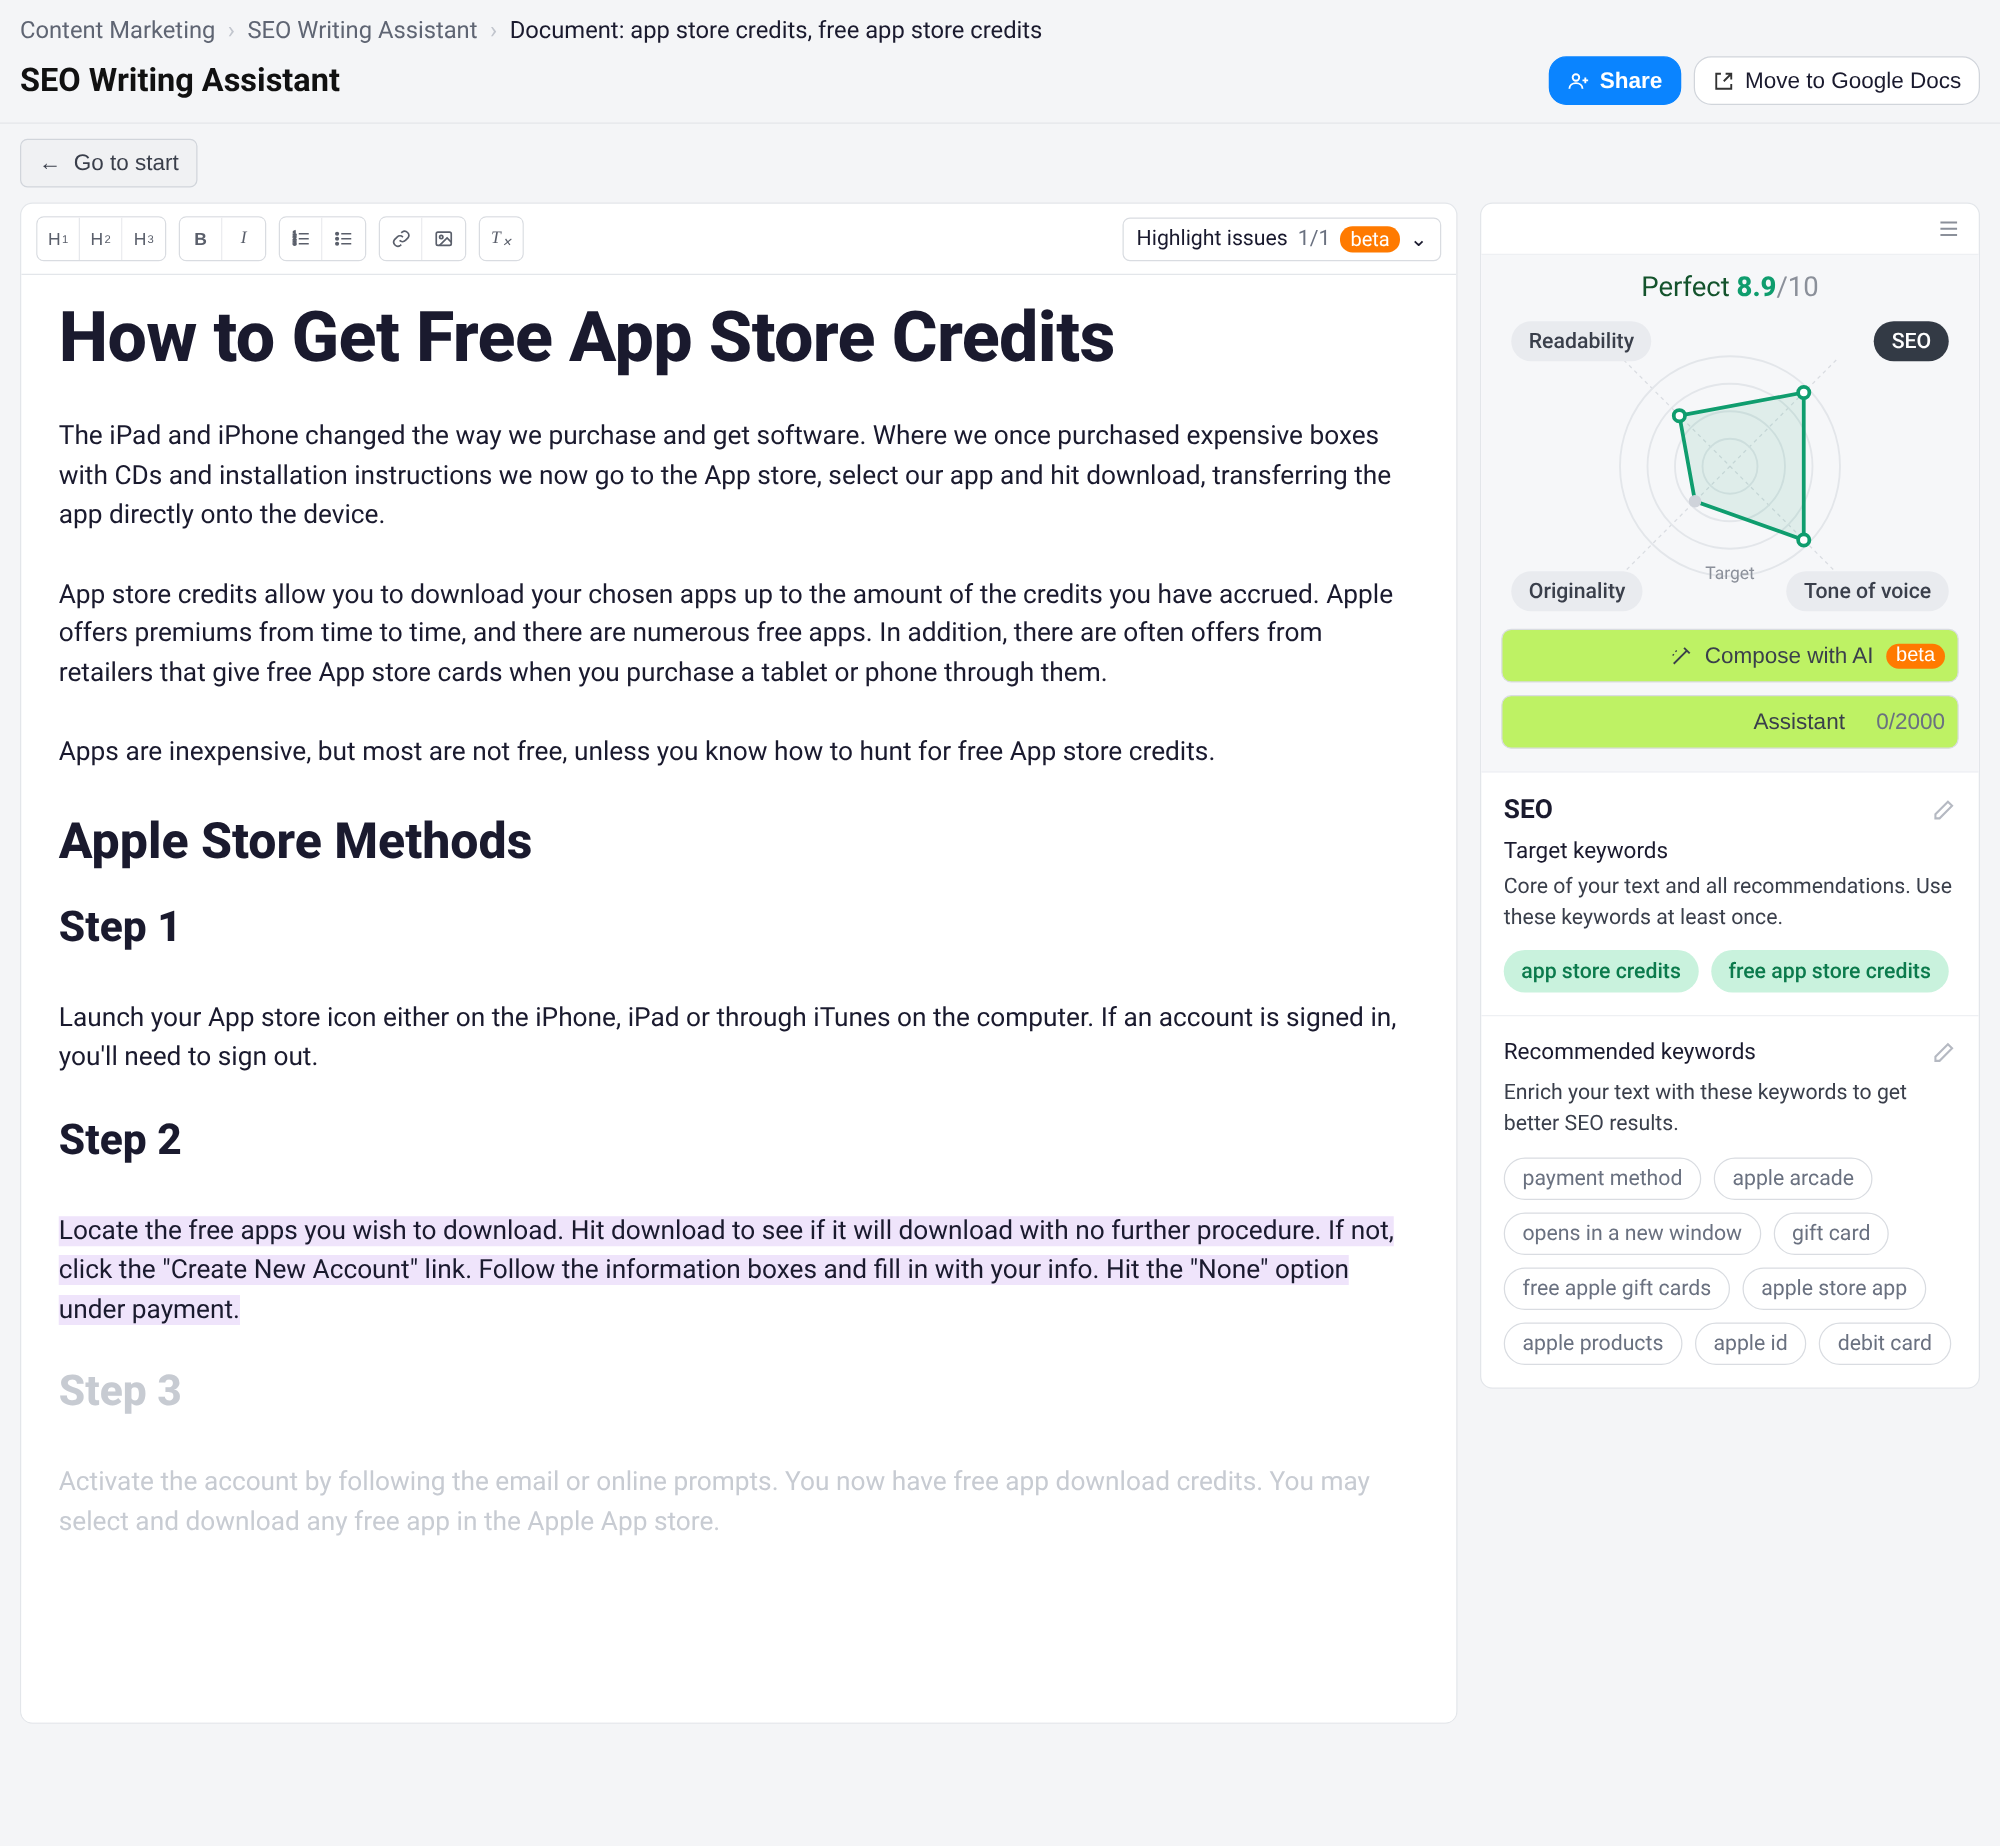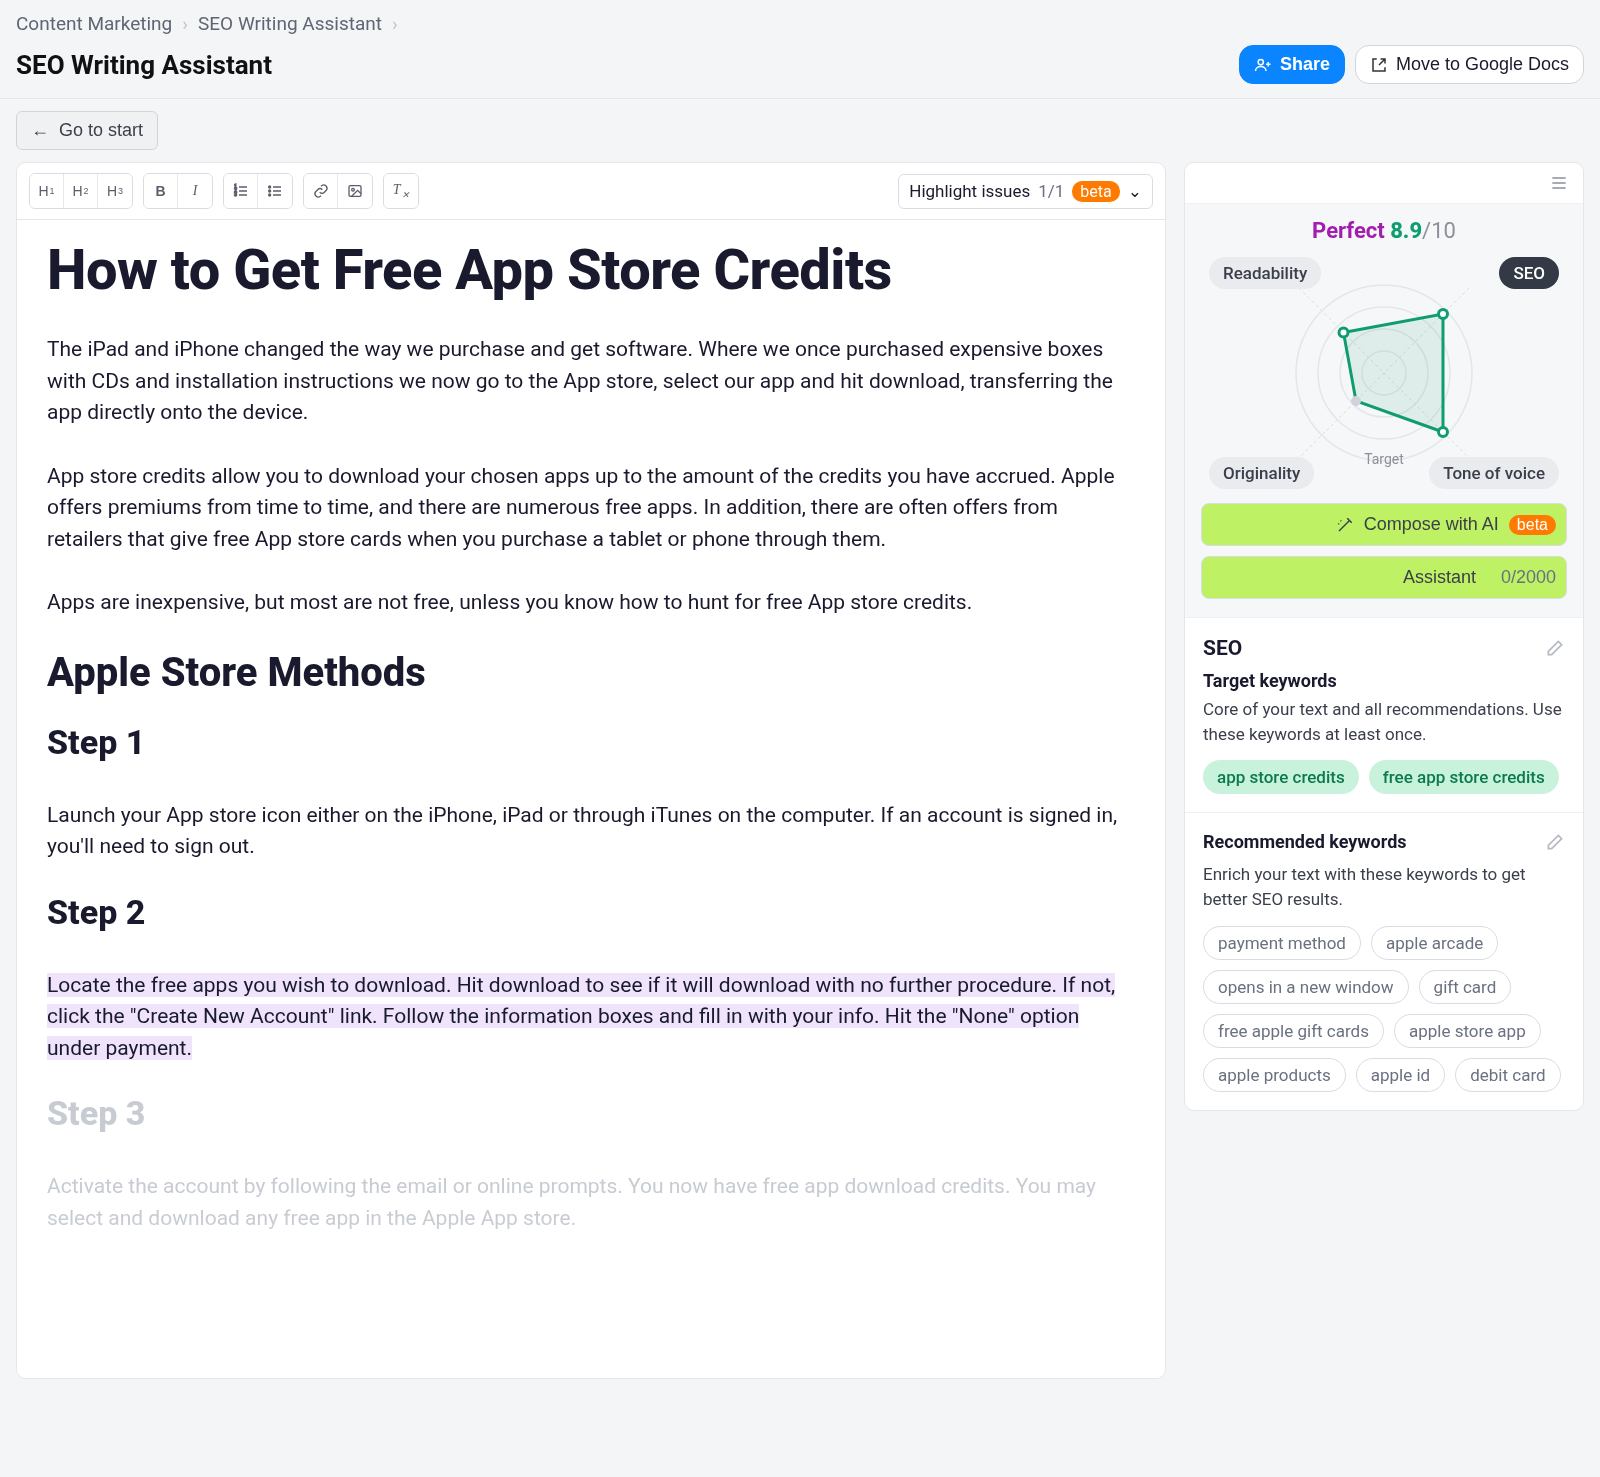--- a/index.html
+++ b/index.html
@@ -36,53 +36,54 @@
 .doc h2 { font-size:40px; font-weight:800; margin:18px 0 10px 0;}
 .doc h3 { font-size:34px; font-weight:800; margin:14px 0 10px 0;}
 .hl { background:#efe4fb; }
 .faded { color:#c7cbd2;}
 .fade-overlay { position:absolute; left:0; right:0; bottom:0; height:160px; background:linear-gradient(to bottom, rgba(255,255,255,0), #fff 70%); pointer-events:none;}
 .sidebar { width:400px; background:#fff; border:1px solid #e3e6ea; border-radius:10px; overflow:hidden;}
 .sb-top { display:flex; justify-content:flex-end; padding:10px 14px; border-bottom:1px solid #eef0f3;}
 .menu-icon { width:20px; cursor:pointer; color:#8b909a;}
 .sb-gray { background:#f6f7f9; padding:14px 16px 18px 16px; border-bottom:1px solid #eef0f3;}
 .score-line { text-align:center; font-size:22px; margin-bottom:10px;}
-.score-line .perfect{ color:#a21caf; font-weight:700;}
+.score-line .perfect{ color:#14532d; font-weight:400;}
 .score-line .score { color:#0f9d6e; font-weight:800;}
 .score-line .outof { color:#8b909a;}
 .radar-wrap { position:relative; width:100%; display:flex; justify-content:center; margin:6px 0 10px 0;}
 .radar-wrap svg { width:240px; height:240px;}
 .metric-pill { position:absolute; background:#e9ebef; color:#3a3f4b; padding:6px 14px; border-radius:20px; font-size:17px; font-weight:500;}
 .metric-pill.dark { background:#333a45; color:#fff;}
 .mp-tl{ top:4px; left:8px;}
 .mp-tr{ top:4px; right:8px;}
 .mp-bl{ bottom:4px; left:8px;}
 .mp-br{ bottom:4px; right:8px;}
 .target-label { position:absolute; bottom:26px; left:50%; transform:translateX(-50%); font-size:14px; color:#8b909a;}
 .tool-btn { display:flex; align-items:center; justify-content:flex-end; gap:10px; width:100%; background:#bef264; border:1px solid #d9dce1; border-radius:8px; padding:10px; font-size:18px; color:#3a3f4b; margin-top:10px; cursor:pointer;}
 .sb-section { padding:18px; border-bottom:1px solid #eef0f3;}
 .sb-head { display:flex; align-items:center; justify-content:space-between; margin-bottom:10px;}
 .sb-head h4 { font-size:21px; font-weight:700;}
 .pencil { color:#b5b9c2; cursor:pointer;}
-.sb-sub { font-size:18px; font-weight:700; margin:6px 0 6px 0;}
+.sb-sub { font-size:18px; font-weight:400; margin:6px 0 6px 0;}
 .sb-desc { font-size:17px; color:#3a3f4b; line-height:1.45; margin-bottom:14px;}
 .kw-row { display:flex; flex-wrap:wrap; gap:10px;}
 .kw-green { background:#c9f2dd; color:#0b7a4c; padding:7px 14px; border-radius:20px; font-size:17px; font-weight:500;}
 .kw-gray { background:#fff; color:#6a7180; border:1px solid #d9dce1; padding:6px 14px; border-radius:20px; font-size:17px;}
 .ico { display:inline-block;}
 </style>
 </head>
 <body>
 
 <div class="top-bar">
   <div class="breadcrumb">
     <span>Content Marketing</span>
     <span class="chev">›</span>
     <span>SEO Writing Assistant</span>
     <span class="chev">›</span>
+    <span class="current">Document: app store credits, free app store credits</span>
   </div>
   <div class="title-row">
     <div class="page-title">SEO Writing Assistant</div>
     <div class="title-actions">
       <button class="btn btn-primary">
         <svg class="ico" width="18" height="18" viewBox="0 0 24 24" fill="none" stroke="#fff" stroke-width="2">
             <circle cx="9" cy="8" r="3.5"></circle>
             <path d="M2 20c0-3.5 3-6 7-6s7 2.5 7 6"></path>
             <path d="M19 8v6M16 11h6"></path>
           </svg>

